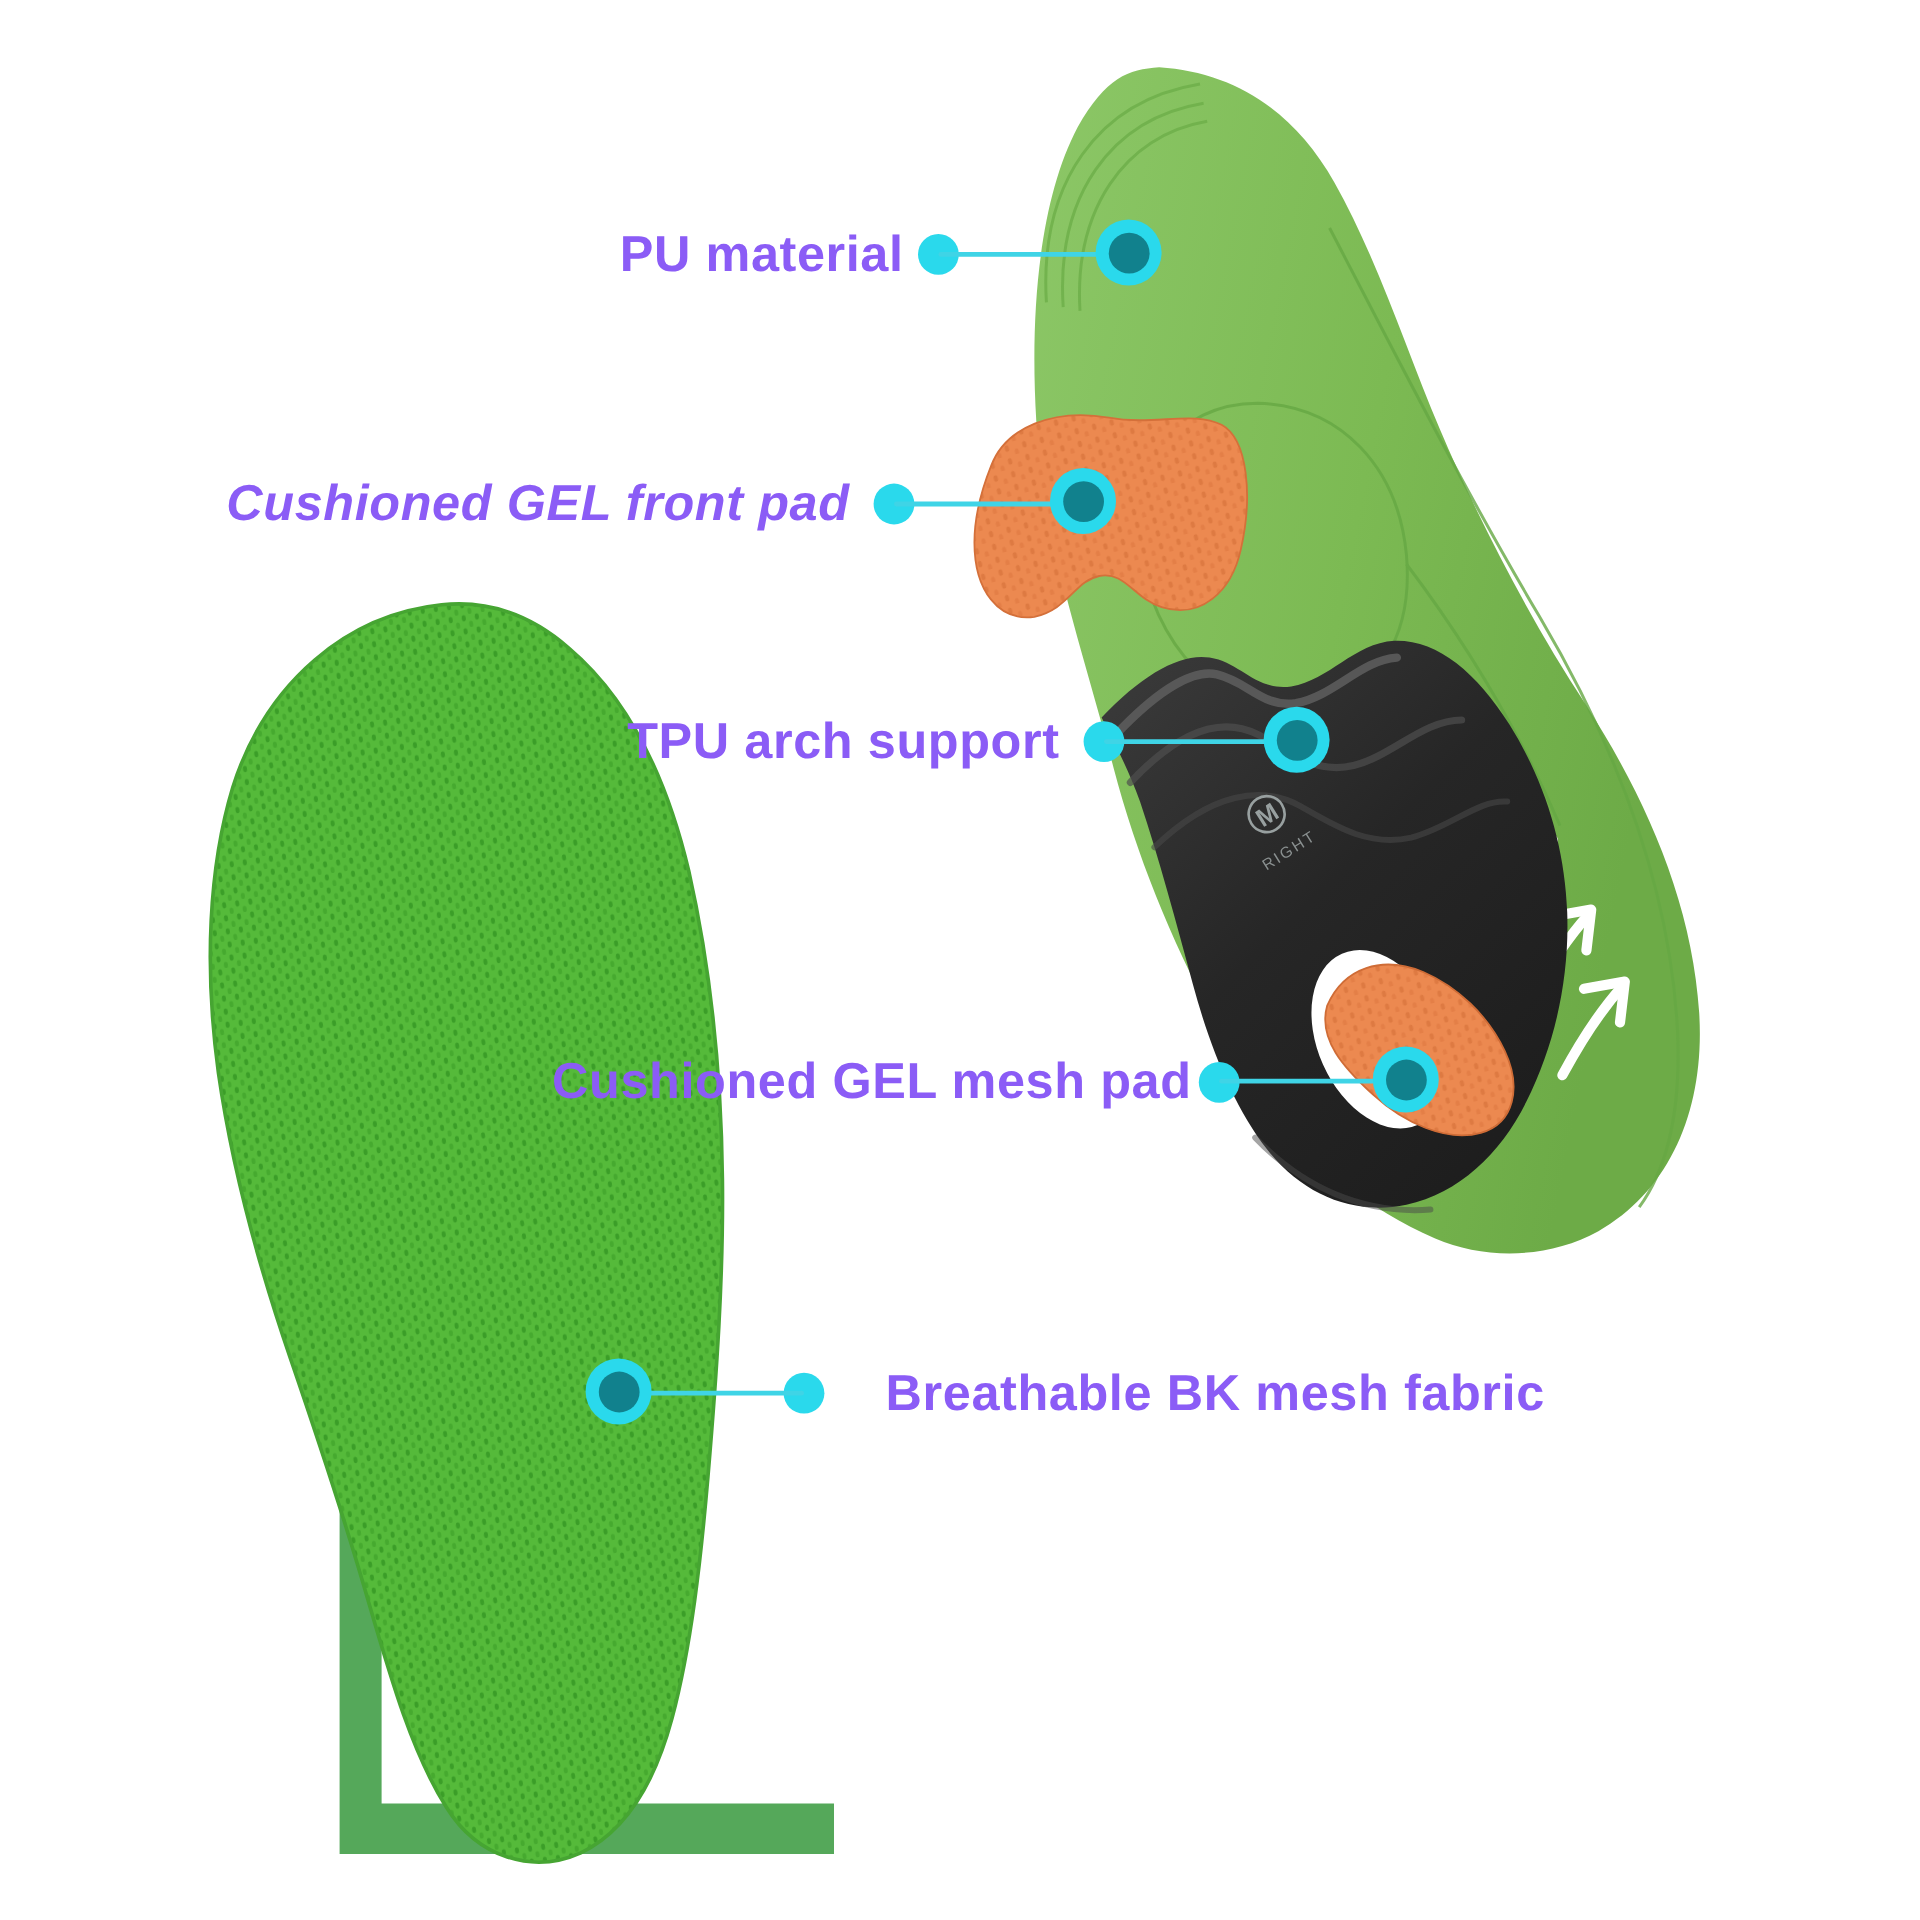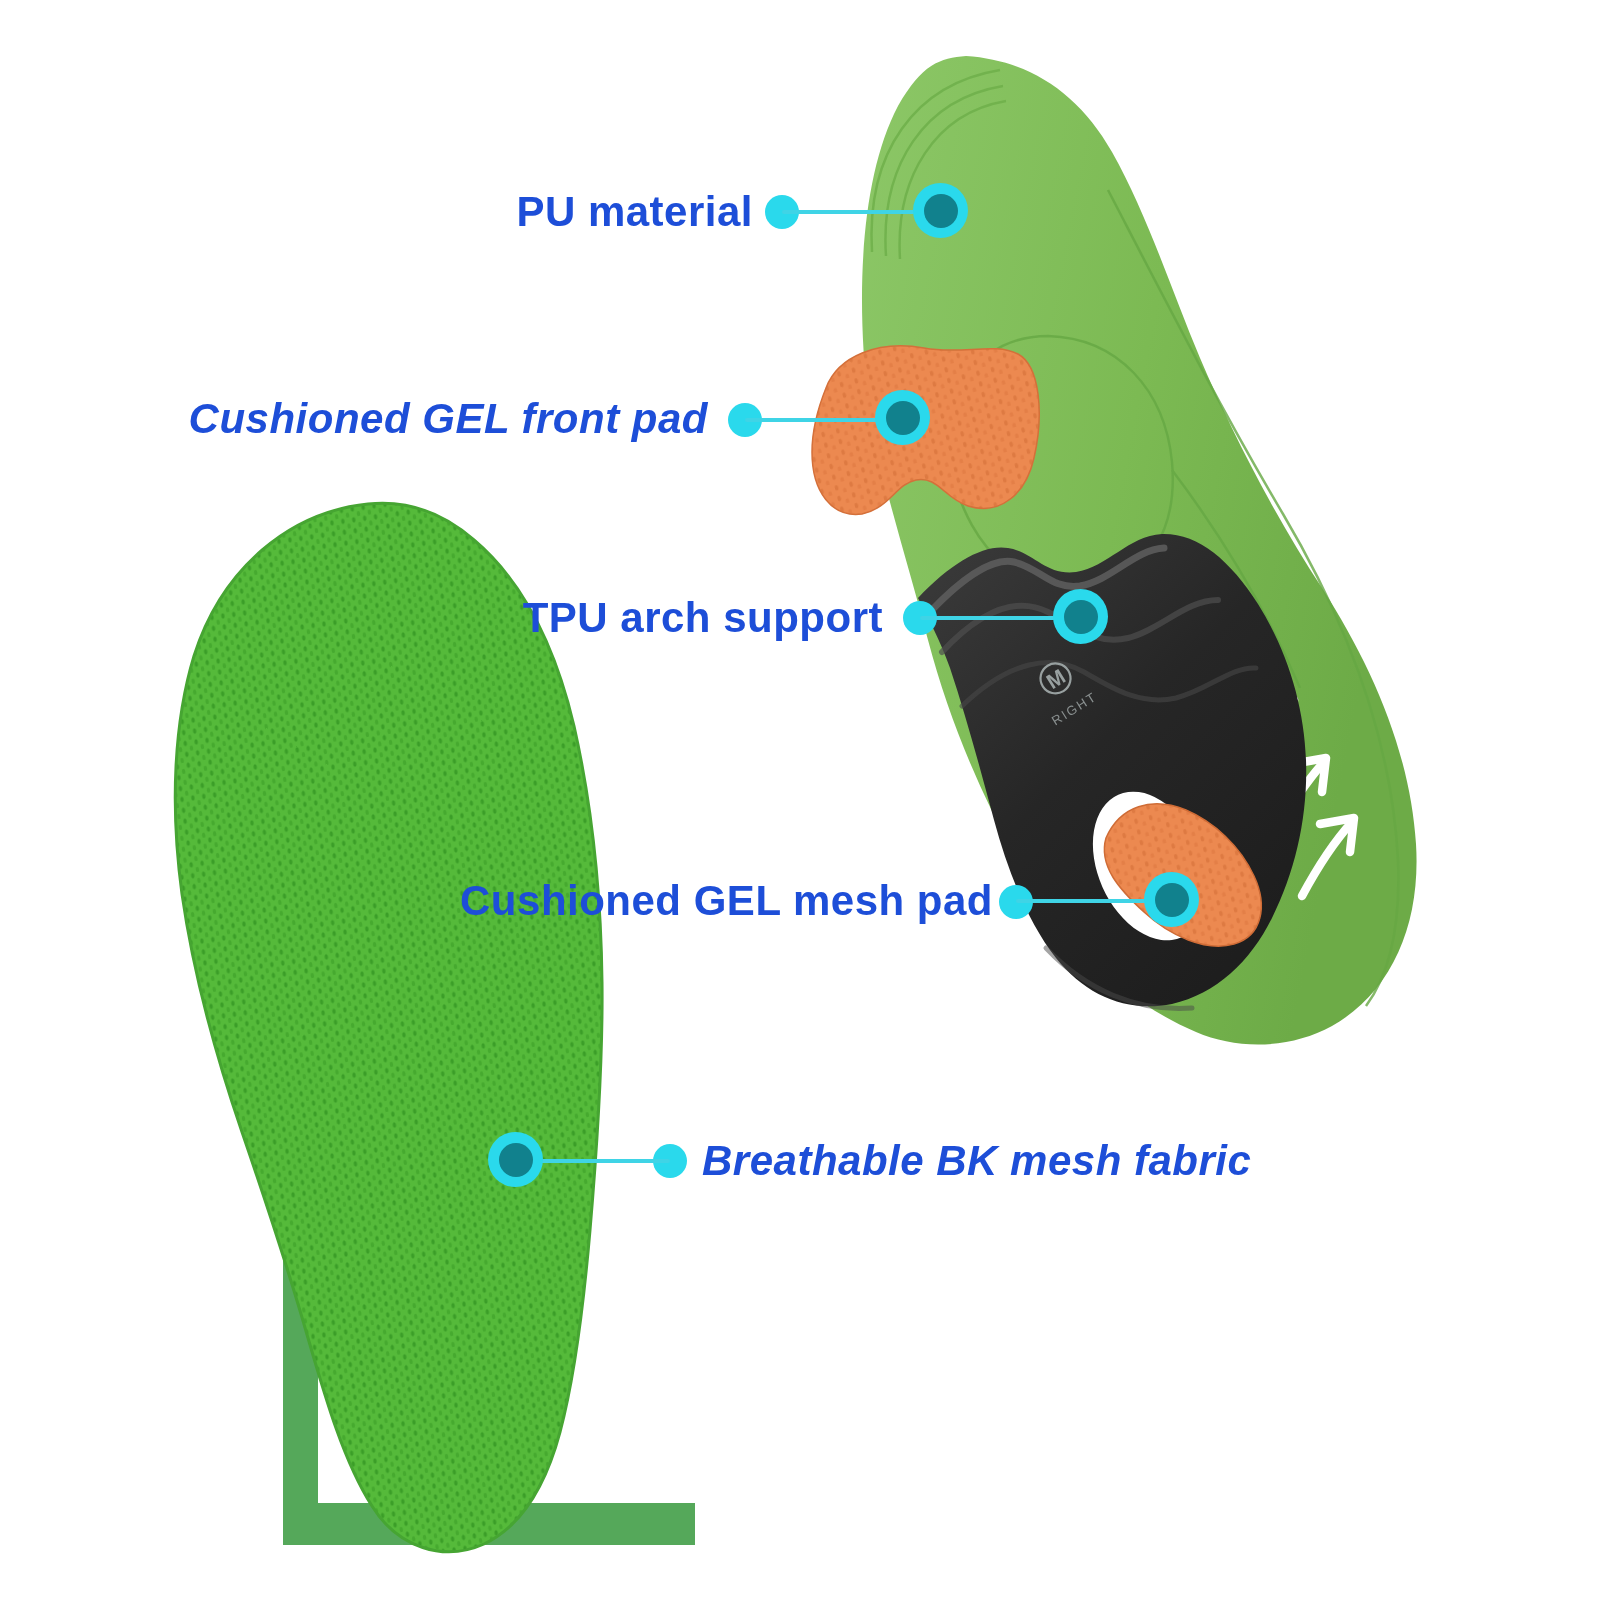--- a/index.html
+++ b/index.html
@@ -3,21 +3,21 @@
 <meta charset="utf-8">
 <style>
   html,body{margin:0;padding:0;background:#ffffff;}
   #stage{
     position:relative;width:1600px;height:1600px;background:#ffffff;overflow:hidden;
     font-family:"Liberation Sans",sans-serif;
   }
   #art{position:absolute;left:0;top:0;width:1600px;height:1600px;}
   .lbl{
     position:absolute;white-space:nowrap;font-size:42px;line-height:42px;
-    font-weight:600;color:#1d4ed8;letter-spacing:.5px;
+    font-weight:600;color:#8b5cf6;letter-spacing:.5px;
   }
   .dot{
     position:absolute;width:34px;height:34px;border-radius:50%;background:#2ad9ec;
   }
   .line{
     position:absolute;height:4px;background:#3fd4e6;border-radius:2px;
   }
   .marker{
     position:absolute;width:55px;height:55px;border-radius:50%;background:#2ad9ec;
     display:flex;align-items:center;justify-content:center;
@@ -37,21 +37,21 @@
   .c3 .lbl{right:717px;top:597px;margin-left:31px;}
   .c3 .dot{left:903px;top:601px;}
   .c3 .line{left:920px;top:616px;width:161px;}
   .c3 .marker{left:1053px;top:589px;}
   
   .c4 .lbl{right:607px;top:880px;}
   .c4 .dot{left:999px;top:885px;}
   .c4 .line{left:1016px;top:899px;width:156px;}
   .c4 .marker{left:1144px;top:872px;}
   
-  .c5 .lbl{left:702px;top:1140px;font-style:italic;}
+  .c5 .lbl{left:738px;top:1140px;}
   .c5 .dot{left:653px;top:1144px;}
   .c5 .line{left:516px;top:1159px;width:154px;}
   .c5 .marker{left:488px;top:1132px;}
 </style>
 </head>
 <body>
 
 <div id="stage">
 
   <svg id="art" viewBox="0 0 1600 1600">

